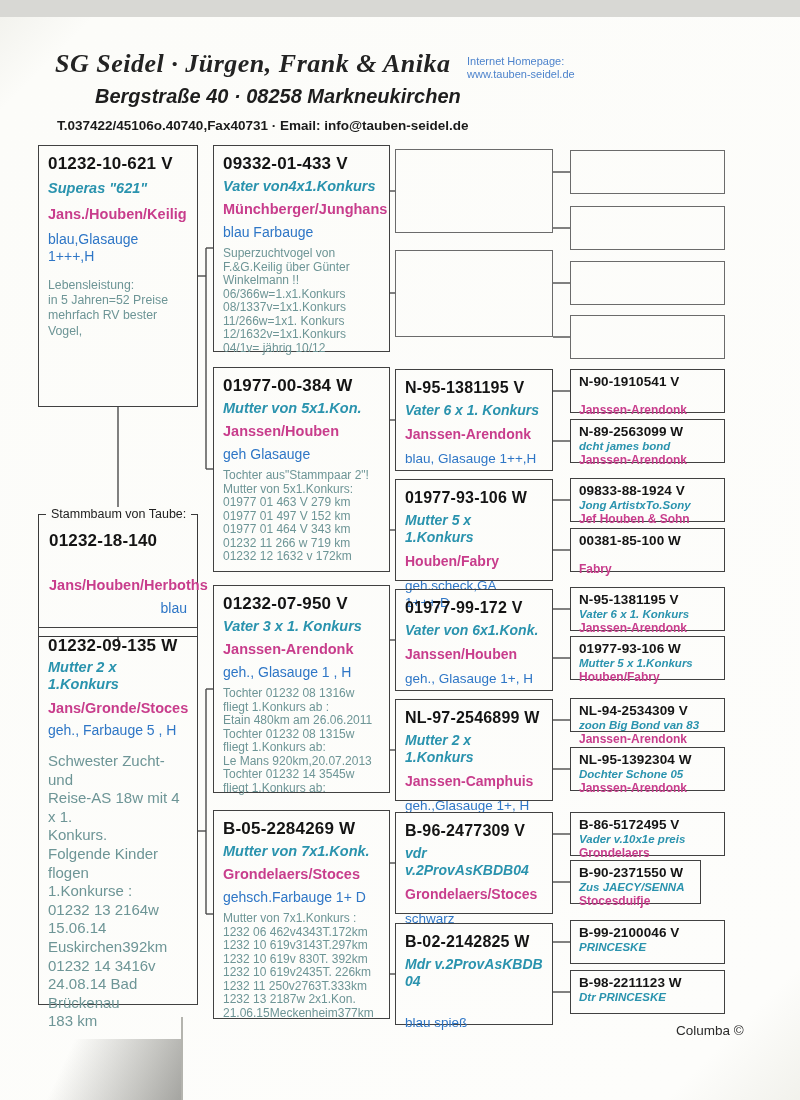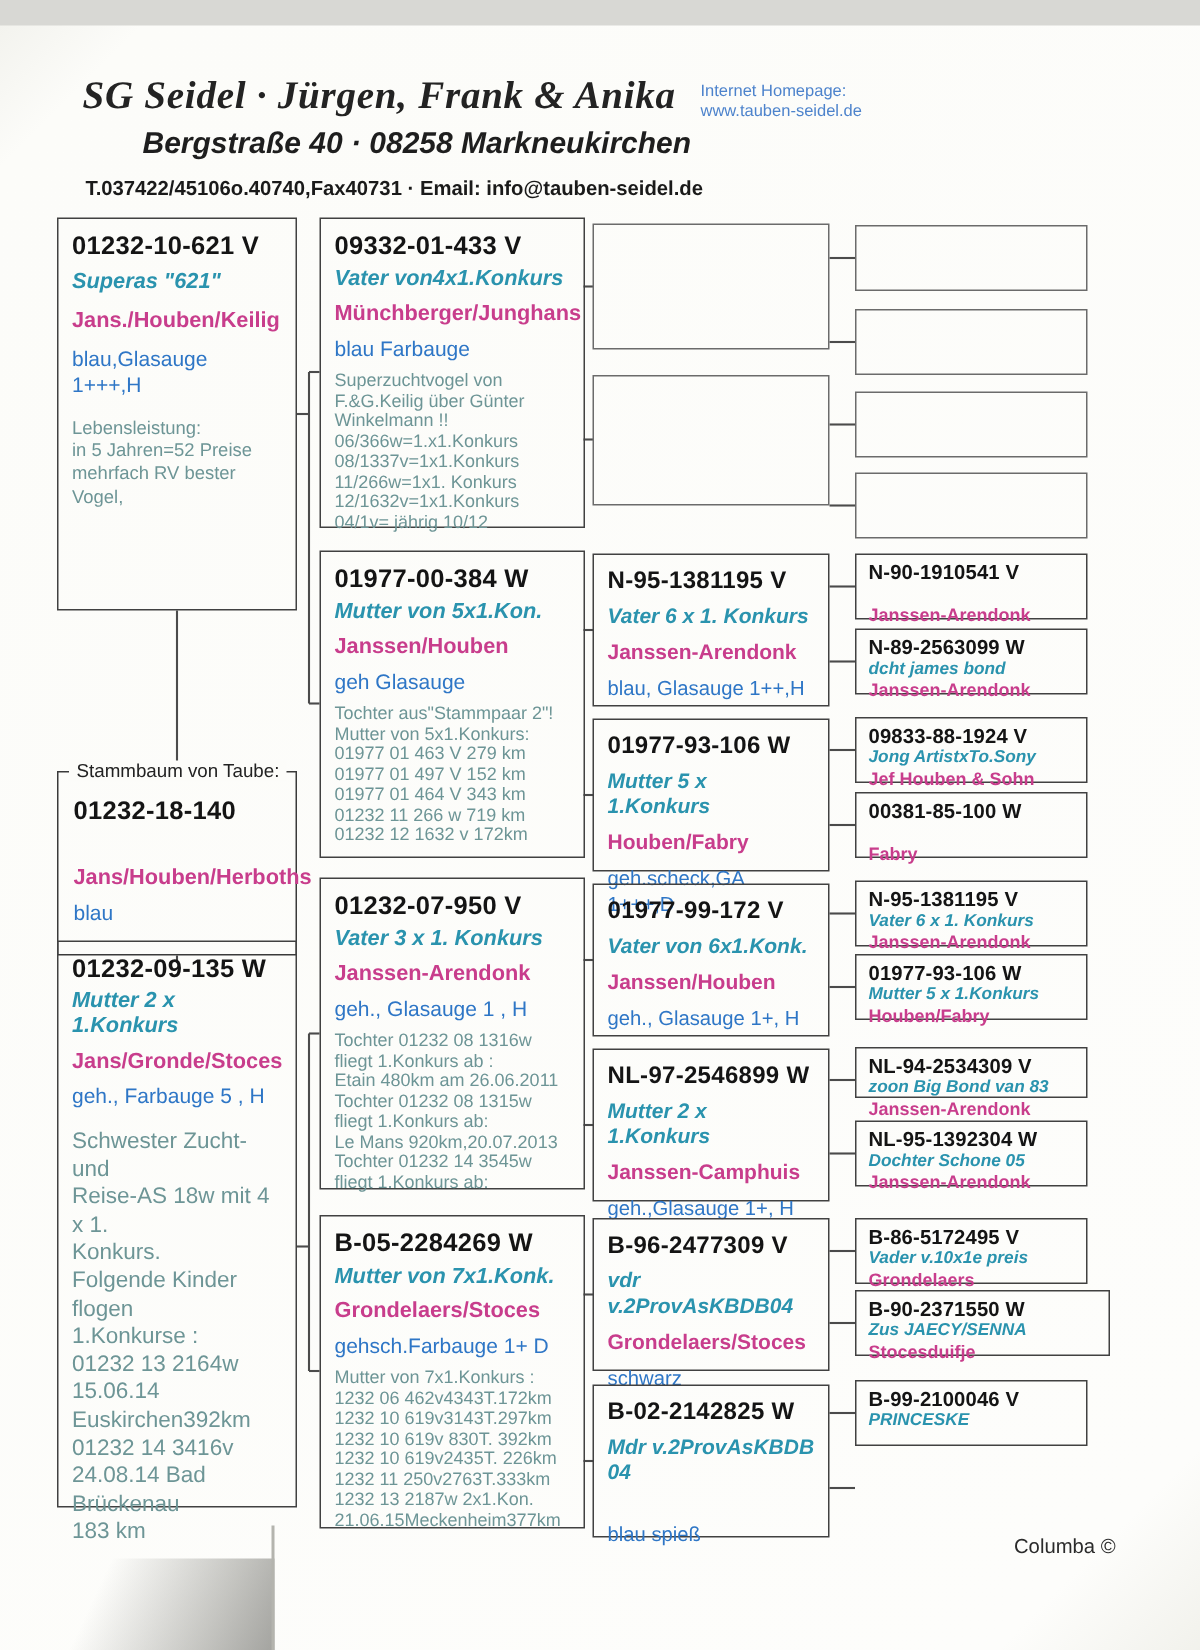--- a/index.html
+++ b/index.html
@@ -41,21 +41,21 @@
   .bx4 .ring{font-size:13.5px;line-height:15px;letter-spacing:.1px;}
   .bx4 .title{font-size:11.5px;margin-top:1px;line-height:12.5px;min-height:12.5px;}
   .bx4 .strain{font-size:12px;margin-top:1px;line-height:13px;}
 
   
   .frame{position:absolute;left:38px;top:497px;width:160px;height:123px;
          border:1.5px solid #3a3a3a;box-sizing:border-box;padding:16px 10px 0 10px;}
   .frame-label{position:absolute;top:-8px;left:7px;background:#fcfcf9;padding:0 5px;
                font-size:12.5px;color:#222;white-space:nowrap;}
   .frame .strain{margin-top:26px;}
-  .frame .colorline{margin-top:6px;}
+  .frame .colorline{margin-top:6px;text-align:right;}
 
   .wires{position:absolute;left:0;top:0;pointer-events:none;}
 
   .credit{position:absolute;left:676px;top:1006px;font-size:13.5px;color:#2b2b2b;}
 
   
   .scan-bar{position:absolute;left:183px;top:1086px;width:617px;height:11px;background:#171717;}
   .scan-edge{position:absolute;left:181px;top:1000px;width:2px;height:88px;background:#b4b4ae;}
   .scan-corner{position:absolute;left:0;top:1022px;width:183px;height:78px;
                background:linear-gradient(115deg,rgba(0,0,0,0) 34%,rgba(128,128,122,.45) 74%,rgba(95,95,90,.6) 100%);}
@@ -286,30 +286,35 @@
   <div class="bx bx4" style="left:570px;top:730px;width:155px;height:44px">
     <div class="ring">NL-95-1392304 W</div>
     <div class="title">Dochter Schone 05</div>
     <div class="strain">Janssen-Arendonk</div>
   </div>
   <div class="bx bx4" style="left:570px;top:795px;width:155px;height:44px">
     <div class="ring">B-86-5172495 V</div>
     <div class="title">Vader v.10x1e preis</div>
     <div class="strain">Grondelaers</div>
   </div>
-  <div class="bx bx4" style="left:570px;top:843px;width:170px;height:44px">
+  <div class="bx bx4" style="left:570px;top:843px;width:131px;height:44px">
     <div class="ring">B-90-2371550 W</div>
     <div class="title">Zus JAECY/SENNA</div>
     <div class="strain">Stocesduifje</div>
   </div>
   <div class="bx bx4" style="left:570px;top:903px;width:155px;height:44px">
     <div class="ring">B-99-2100046 V</div>
     <div class="title">PRINCESKE</div>
     <div class="strain"></div>
   </div>
+  <div class="bx bx4" style="left:570px;top:953px;width:155px;height:44px">
+    <div class="ring">B-98-2211123 W</div>
+    <div class="title">Dtr PRINCESKE</div>
+    <div class="strain"></div>
+  </div>
 
   <div class="credit">Columba ©</div>
 
   <div class="scan-corner"></div>
   <div class="scan-edge"></div>
   <div class="scan-bar"></div>
   <div class="scan-foot"></div>
 
 </div>
 

